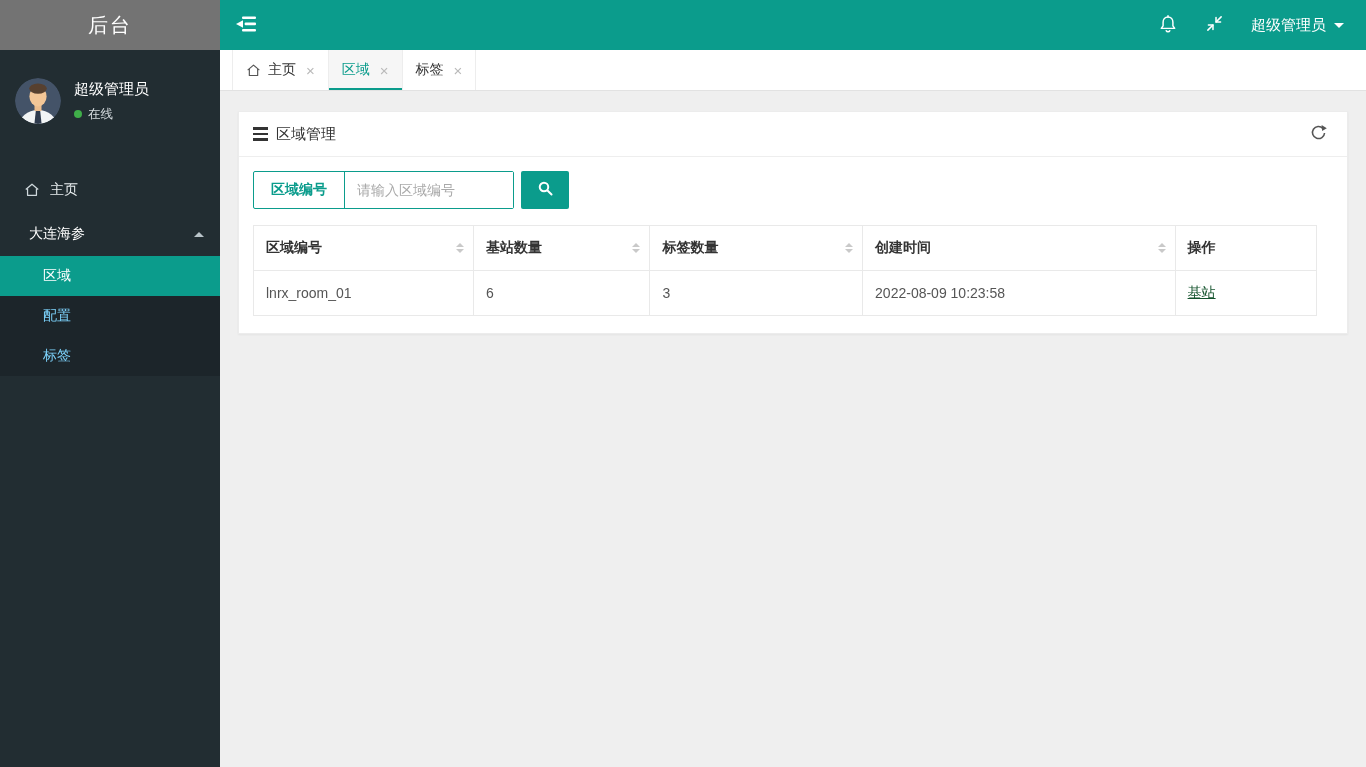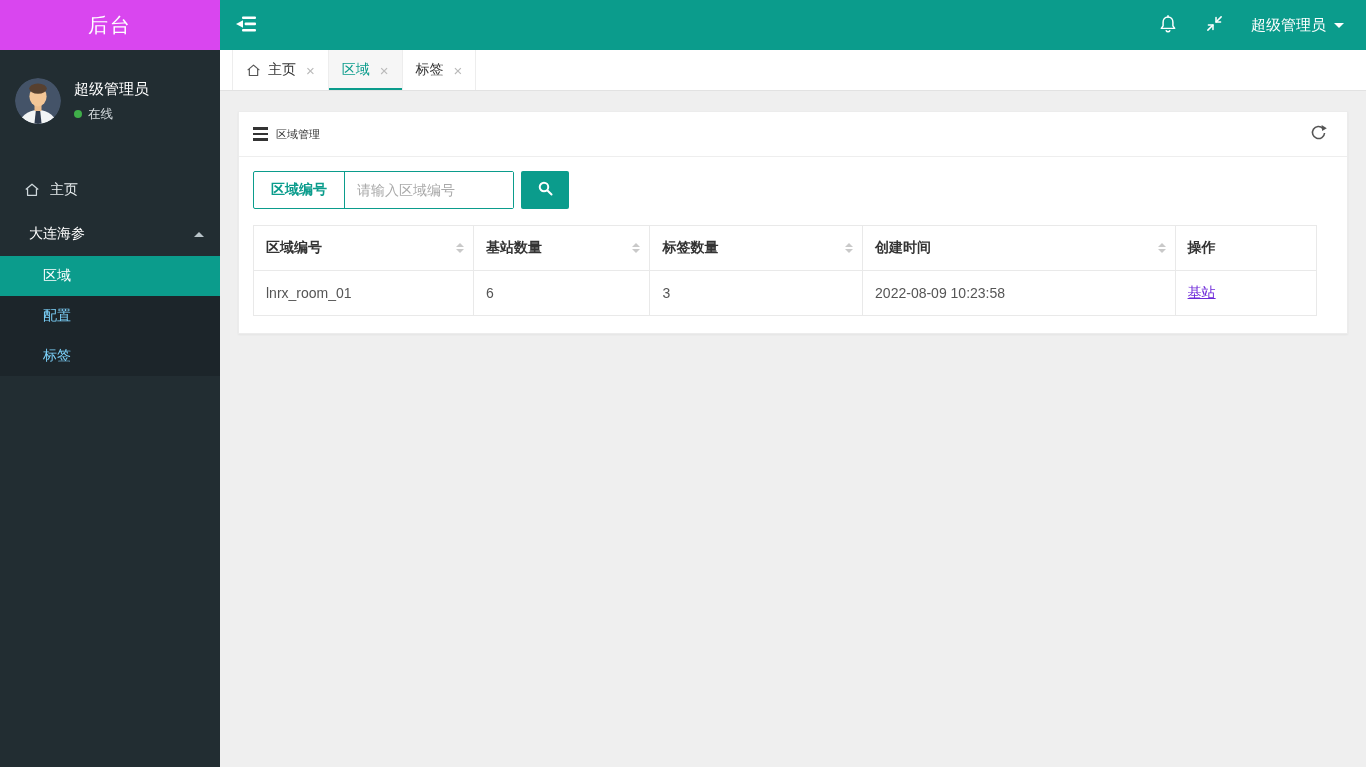--- a/index.html
+++ b/index.html
@@ -1,21 +1,21 @@
 <!DOCTYPE html>
 <html><head>
 <meta charset="utf-8">
 <style>
   * { margin:0; padding:0; box-sizing:border-box; }
   html,body { width:1366px; height:767px; overflow:hidden; }
   body { font-family:"Liberation Sans","DejaVu Sans",sans-serif; background:#efefef; color:#333; }
 
   
   .topbar { position:fixed; top:0; left:0; width:1366px; height:50px; display:flex; z-index:20; }
-  .logo { width:220px; height:50px; background:#d946ef; color:#fff; font-size:20px;
+  .logo { width:220px; height:50px; background:#737373; color:#fff; font-size:20px;
           display:flex; align-items:center; justify-content:center; letter-spacing:2px; }
   .topbar-main { flex:1; background:#0b9c8c; display:flex; align-items:center; }
   .toggle-btn { width:52px; height:50px; background:none; border:none; cursor:pointer;
                 display:flex; align-items:center; justify-content:center; }
   .topbar-right { margin-left:auto; display:flex; align-items:center; height:50px; }
   .top-icon-btn { width:46px; height:50px; background:none; border:none; cursor:pointer;
                   display:flex; align-items:center; justify-content:center; }
   .user-menu { display:flex; align-items:center; gap:8px; color:#fff; font-size:15px;
                padding:0 22px 0 14px; height:50px; cursor:pointer; }
   .caret-down-w { width:0; height:0; border-left:5px solid transparent; border-right:5px solid transparent;
@@ -52,21 +52,21 @@
   .tab:first-child { border-left:1px solid #ededed; }
   .tab .tab-home-icon { color:#555; display:flex; }
   .tab.active { background:#f6f6f6; color:#0b9c8c; box-shadow:inset 0 -2px 0 #0b9c8c; }
   .tab-close { color:#b9b9b9; font-size:15px; line-height:1; margin-left:3px; }
 
   .content { padding:20px 18px; }
   .card { background:#fff; border:1px solid #ececec; box-shadow:0 1px 2px rgba(0,0,0,.05); }
   .card-header { height:45px; display:flex; align-items:center; padding:0 14px; border-bottom:1px solid #eee; }
   .bars-icon { display:inline-flex; flex-direction:column; gap:3px; margin-right:8px; }
   .bars-icon i { display:block; width:15px; height:2.4px; background:#333; }
-  .card-title { font-size:11px; color:#333; }
+  .card-title { font-size:15px; color:#333; }
   .refresh-btn { margin-left:auto; background:none; border:none; cursor:pointer;
                  display:flex; align-items:center; justify-content:center; width:30px; height:30px; }
   .card-body { padding:14px 30px 17px 14px; }
 
   .search-row { display:flex; align-items:center; margin-bottom:16px; }
   .input-group { display:flex; align-items:stretch; border:1px solid #0b9c8c; border-radius:2px;
                  height:38px; background:#fff; }
   .ig-label { display:flex; align-items:center; padding:0 17px; color:#0b9c8c; font-weight:bold;
               font-size:14px; border-right:1px solid #0b9c8c; cursor:pointer; }
   .ig-input { border:none; outline:none; width:168px; padding:0 12px; font-size:14px; color:#1d4ed8; }
@@ -78,21 +78,21 @@
   th, td { border:1px solid #e9e9e9; height:45px; padding:0 12px; text-align:left;
            overflow:hidden; white-space:nowrap; }
   th { font-weight:bold; color:#333; position:relative; padding-right:26px; background:#fff; }
   td { color:#555; }
   .sort { position:absolute; right:9px; top:50%; transform:translateY(-50%);
           display:flex; flex-direction:column; gap:2px; cursor:pointer; }
   .sort .s-up { width:0; height:0; border-left:4px solid transparent; border-right:4px solid transparent;
                 border-bottom:4.5px solid #c9c9c9; }
   .sort .s-dn { width:0; height:0; border-left:4px solid transparent; border-right:4px solid transparent;
                 border-top:4.5px solid #c9c9c9; }
-  .action-link { color:#6d28d9; text-decoration:underline; cursor:pointer; font-size:14px; }
+  .action-link { color:#14532d; text-decoration:underline; cursor:pointer; font-size:14px; }
 </style>
 </head>
 <body>
 
 <header class="topbar">
   <div class="logo">后台</div>
   <div class="topbar-main">
     <button class="toggle-btn">
       <span>
         <svg viewBox="0 0 22 18" width="22" height="18" fill="#fff">

